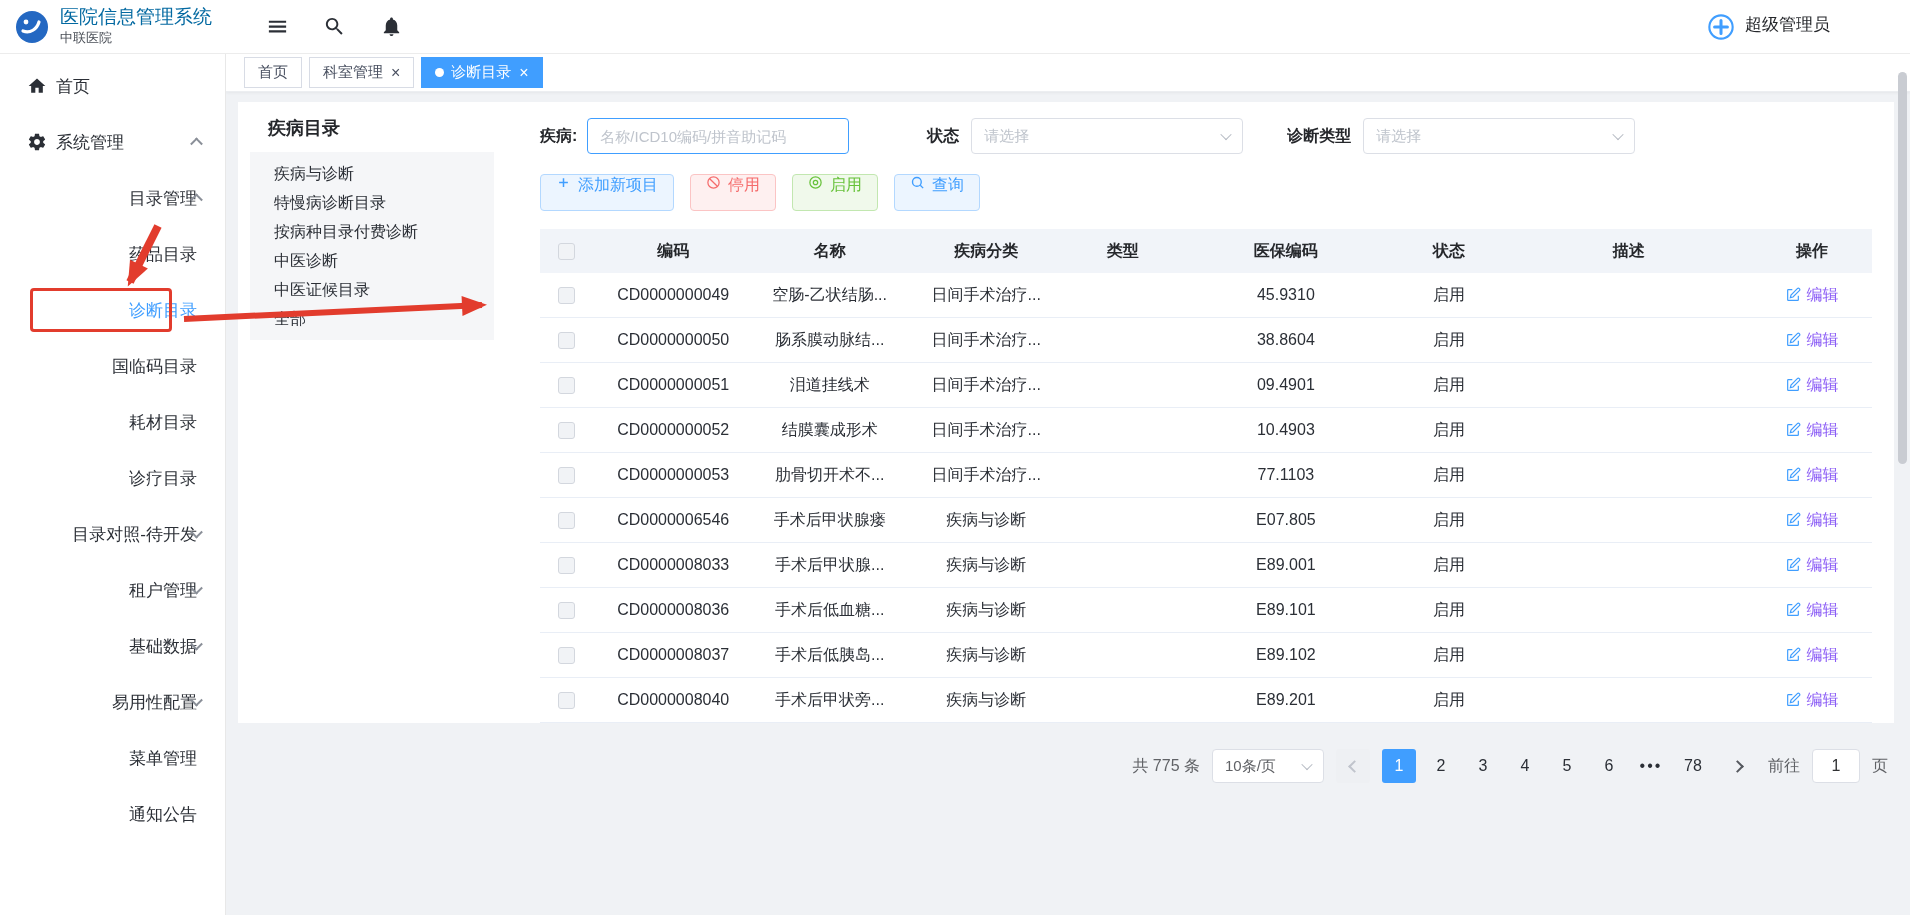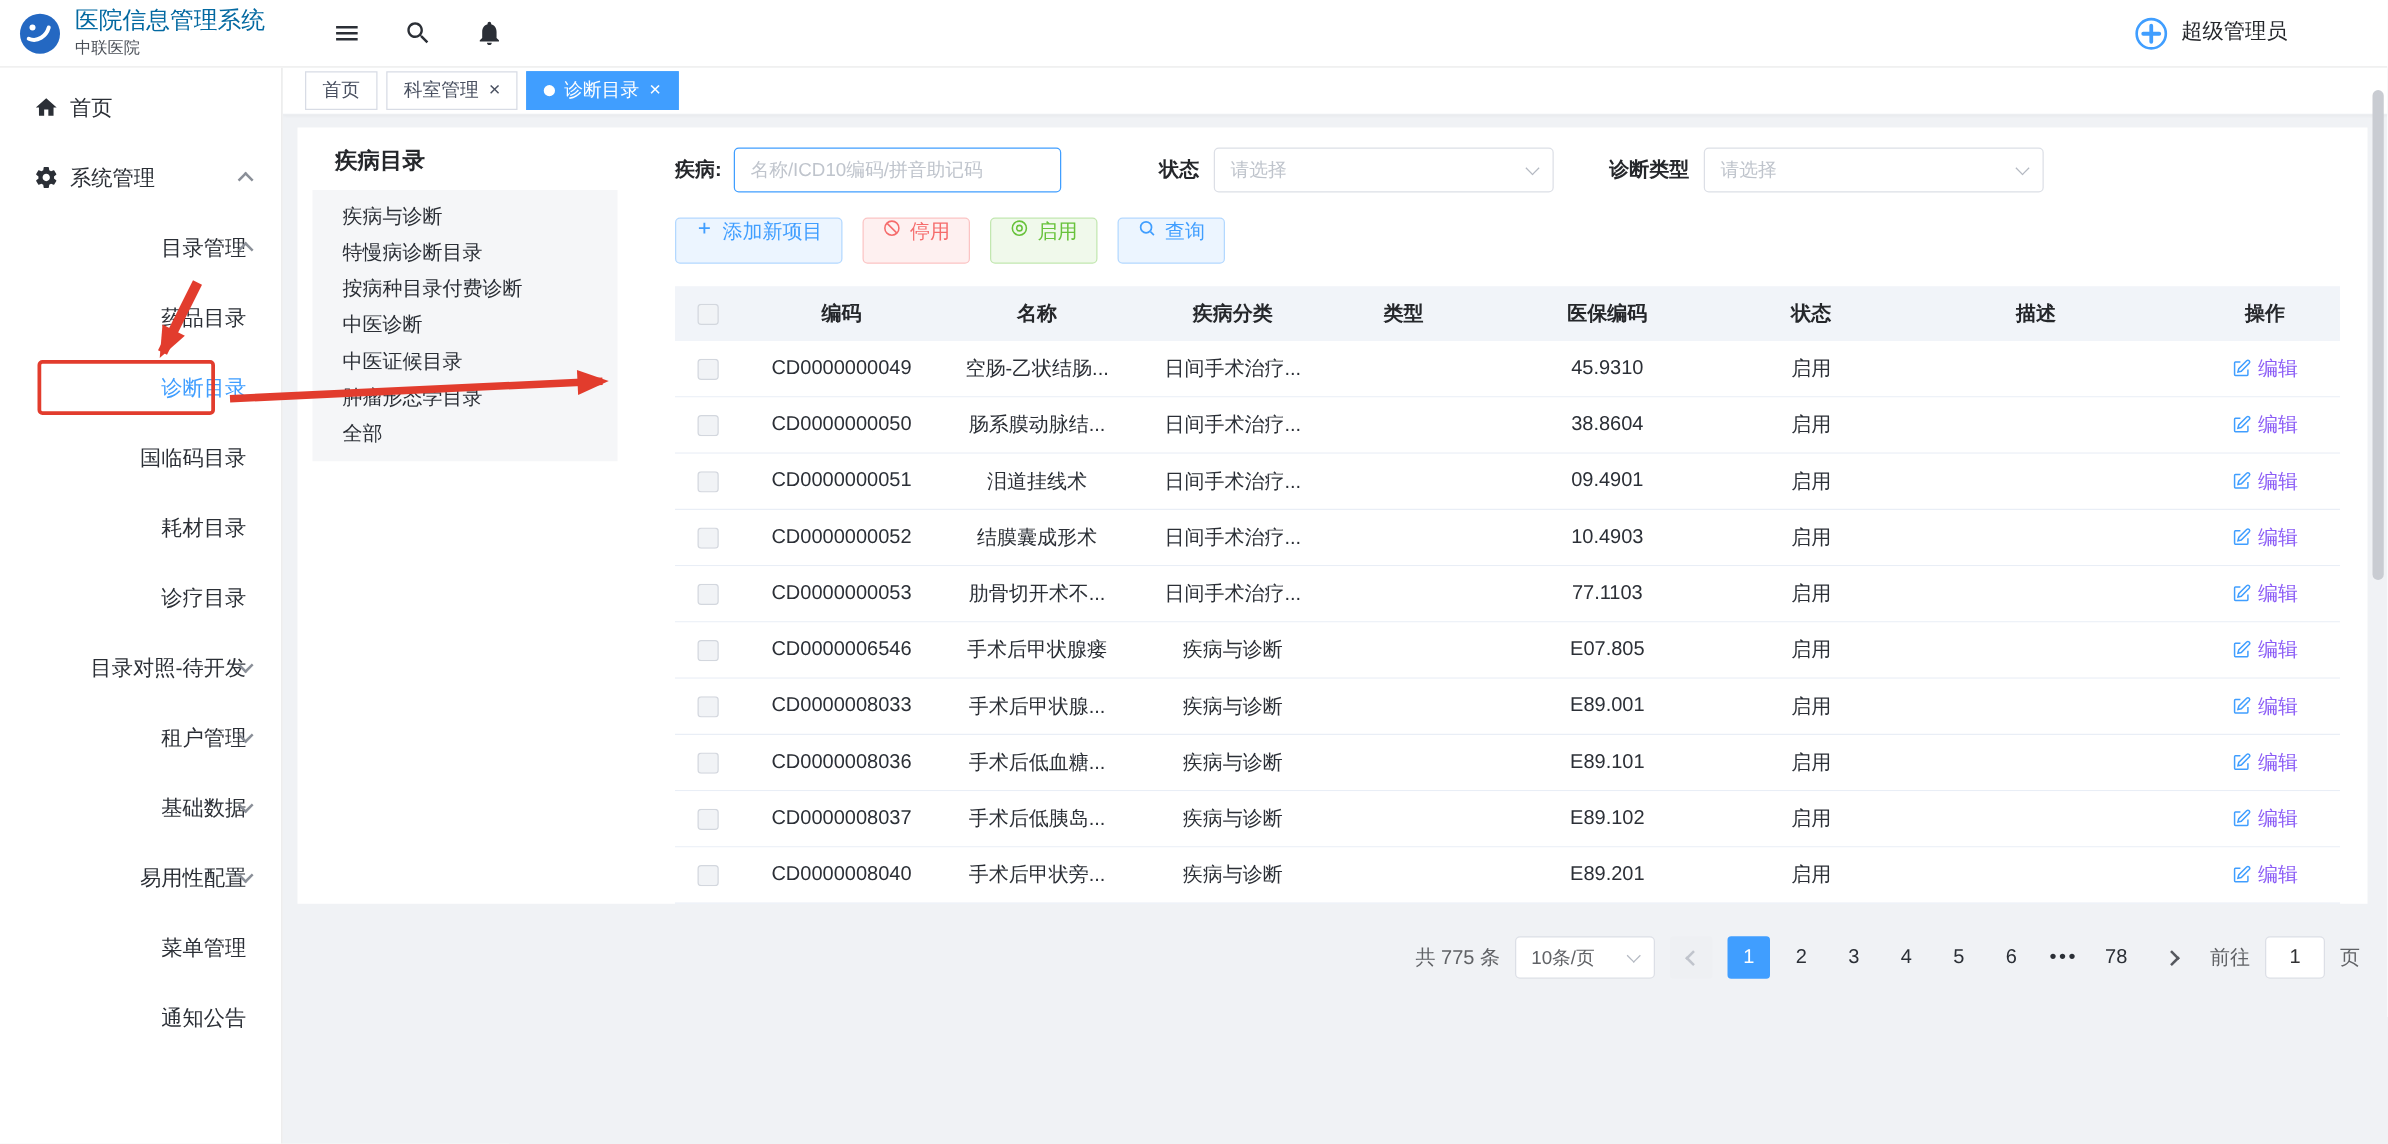--- a/index.html
+++ b/index.html
@@ -229,21 +229,20 @@
       <section class="card">
 
         <div class="left-panel">
           <div class="panel-title">疾病目录</div>
           <div class="catalog-list">
               <div class="catalog-item">疾病与诊断</div>
               <div class="catalog-item">特慢病诊断目录</div>
               <div class="catalog-item">按病种目录付费诊断</div>
               <div class="catalog-item">中医诊断</div>
               <div class="catalog-item">中医证候目录</div>
-              <div class="catalog-item">肿瘤形态学目录</div>
               <div class="catalog-item">全部</div>
             </div>
         </div>
 
         <div class="right-panel">
           <div class="filter-row">
             <span class="flabel">疾病:</span>
             <input class="f-input" placeholder="名称/ICD10编码/拼音助记码" style="">
             <span class="flabel gap-status">状态</span>
             <div class="select">

